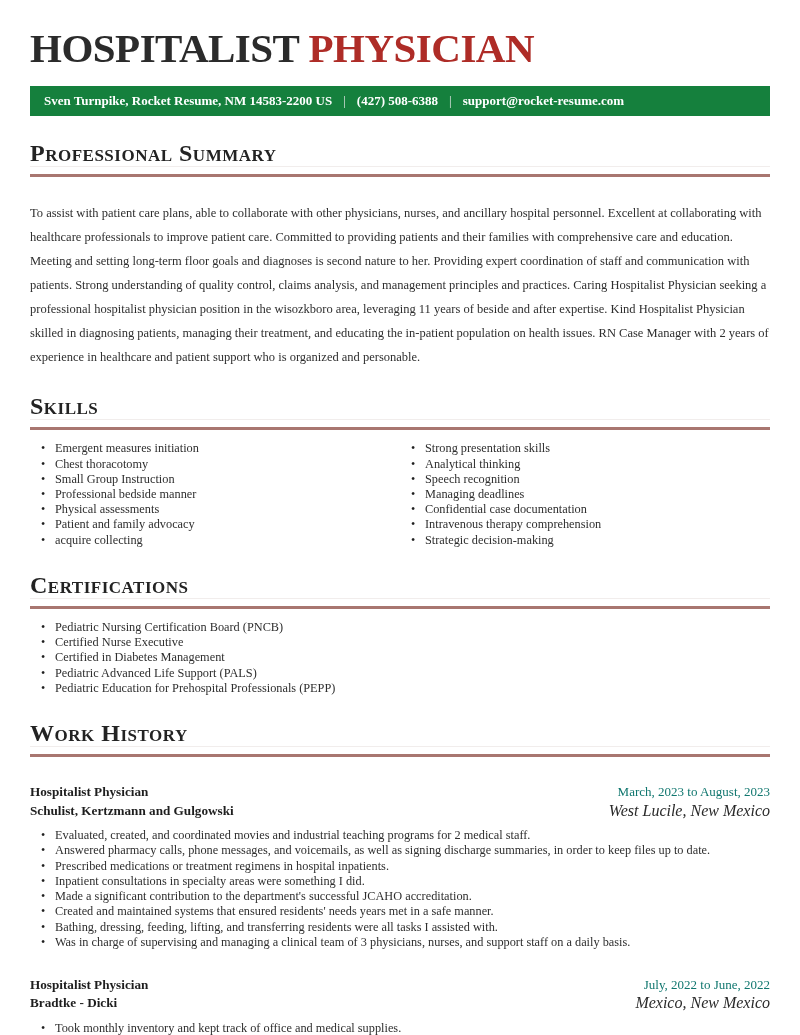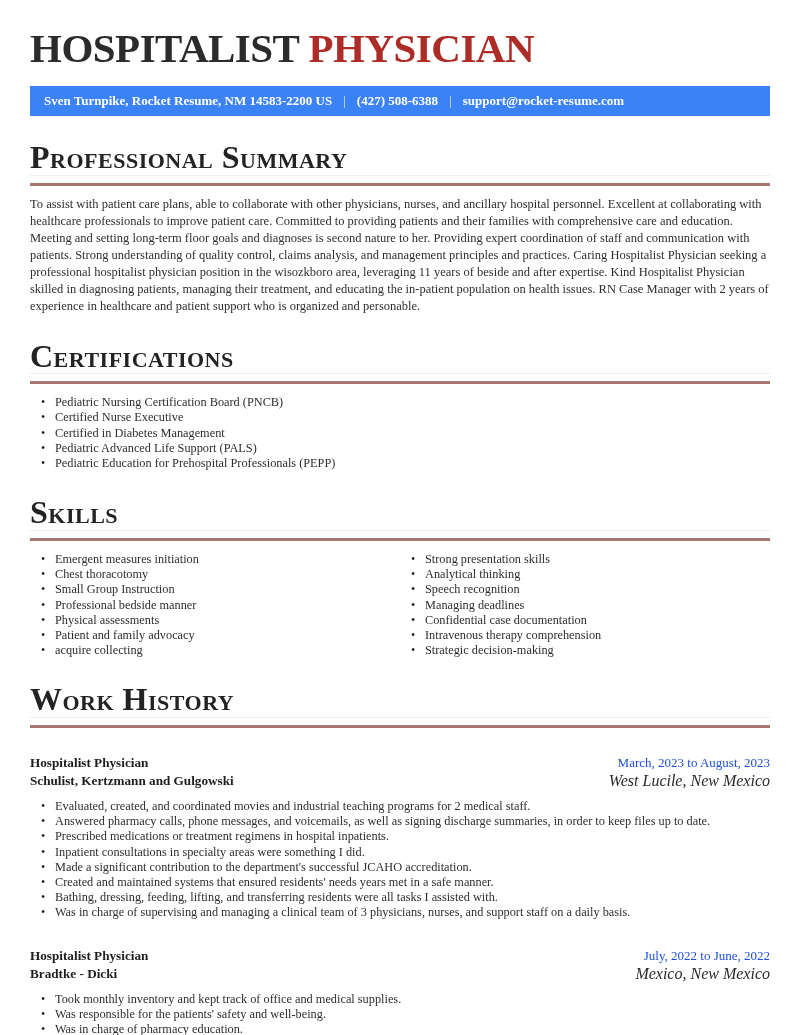--- a/index.html
+++ b/index.html
@@ -19,53 +19,53 @@
     font-weight: bold;
     letter-spacing: -0.5px;
     line-height: 1.1;
     color: #2b2b2b;
     white-space: nowrap;
   }
   .resume-title .accent { color: #ae2c27; }
 
   .contact-bar {
     margin-top: 15px;
-    background: #3b82f6;
+    background: #15803d;
     height: 30px;
     display: flex;
     align-items: center;
     padding-left: 14px;
     color: #ffffff;
     font-size: 13px;
     font-weight: bold;
   }
   .contact-bar .sep { margin: 0 11px; font-weight: normal; color: #e8e8e8; }
 
   
   .section-heading {
     margin-top: 25px;
-    font-size: 32px;
+    font-size: 24px;
     font-weight: bold;
     font-variant: small-caps;
     letter-spacing: 0.5px;
     color: #232323;
     line-height: 1.05;
     border-bottom: 1px solid #f1edec;
   }
   .section-rule {
     margin-top: 7px;
     height: 3px;
     background: #a87670;
     border: none;
   }
 
   .summary-text {
-    margin-top: 10px;
+    margin-top: 24px;
     font-size: 12.5px;
-    line-height: 17px;
+    line-height: 24px;
     color: #2e2e2e;
   }
 
   ul.bullets { list-style: none; margin-top: 11px; }
   ul.bullets li {
     position: relative;
     padding-left: 25px;
     font-size: 12.3px;
     line-height: 15.2px;
     color: #2e2e2e;
@@ -90,21 +90,21 @@
   .job-left .job-company {
     font-size: 13.2px;
     font-weight: bold;
     line-height: 18.5px;
     color: #1e1e1e;
   }
   .job-right { text-align: right; }
   .job-right .job-dates {
     font-size: 13px;
     line-height: 18.5px;
-    color: #1d4ed8;
+    color: #0f766e;
   }
   .job-right .job-location {
     font-size: 16px;
     font-style: italic;
     line-height: 18.5px;
     color: #2a2a2a;
   }
   .job ul.bullets { margin-top: 8px; }
 </style>
 </head>
@@ -119,57 +119,57 @@
     <span class="sep">|</span>
     <span>(427) 508-6388</span>
     <span class="sep">|</span>
     <span>support@rocket-resume.com</span>
   </div>
 
   <div>
     <h2 class="section-heading">Professional Summary</h2>
     <div class="section-rule"></div>
     <p class="summary-text">To assist with patient care plans, able to collaborate with other physicians, nurses, and ancillary hospital personnel. Excellent at collaborating with healthcare professionals to improve patient care. Committed to providing patients and their families with comprehensive care and education. Meeting and setting long-term floor goals and diagnoses is second nature to her. Providing expert coordination of staff and communication with patients. Strong understanding of quality control, claims analysis, and management principles and practices. Caring Hospitalist Physician seeking a professional hospitalist physician position in the wisozkboro area, leveraging 11 years of beside and after expertise. Kind Hospitalist Physician skilled in diagnosing patients, managing their treatment, and educating the in-patient population on health issues. RN Case Manager with 2 years of experience in healthcare and patient support who is organized and personable.</p>
+  </div>
+
+  <div>
+    <h2 class="section-heading">Skills</h2>
+    <div class="section-rule"></div>
+    <div class="two-col">
+      <ul class="bullets">
+        <li>Emergent measures initiation</li>
+        <li>Chest thoracotomy</li>
+        <li>Small Group Instruction</li>
+        <li>Professional bedside manner</li>
+        <li>Physical assessments</li>
+        <li>Patient and family advocacy</li>
+        <li>acquire collecting</li>
+      </ul>
+      <ul class="bullets">
+        <li>Strong presentation skills</li>
+        <li>Analytical thinking</li>
+        <li>Speech recognition</li>
+        <li>Managing deadlines</li>
+        <li>Confidential case documentation</li>
+        <li>Intravenous therapy comprehension</li>
+        <li>Strategic decision-making</li>
+      </ul>
+    </div>
   </div>
 
   <div>
     <h2 class="section-heading">Certifications</h2>
     <div class="section-rule"></div>
     <ul class="bullets">
       <li>Pediatric Nursing Certification Board (PNCB)</li>
       <li>Certified Nurse Executive</li>
       <li>Certified in Diabetes Management</li>
       <li>Pediatric Advanced Life Support (PALS)</li>
       <li>Pediatric Education for Prehospital Professionals (PEPP)</li>
     </ul>
-  </div>
-
-  <div>
-    <h2 class="section-heading">Skills</h2>
-    <div class="section-rule"></div>
-    <div class="two-col">
-      <ul class="bullets">
-        <li>Emergent measures initiation</li>
-        <li>Chest thoracotomy</li>
-        <li>Small Group Instruction</li>
-        <li>Professional bedside manner</li>
-        <li>Physical assessments</li>
-        <li>Patient and family advocacy</li>
-        <li>acquire collecting</li>
-      </ul>
-      <ul class="bullets">
-        <li>Strong presentation skills</li>
-        <li>Analytical thinking</li>
-        <li>Speech recognition</li>
-        <li>Managing deadlines</li>
-        <li>Confidential case documentation</li>
-        <li>Intravenous therapy comprehension</li>
-        <li>Strategic decision-making</li>
-      </ul>
-    </div>
   </div>
 
   <div>
     <h2 class="section-heading">Work History</h2>
     <div class="section-rule"></div>
 
     <div class="job">
       <div class="job-header">
         <div class="job-left">
           <div class="job-title">Hospitalist Physician</div>

